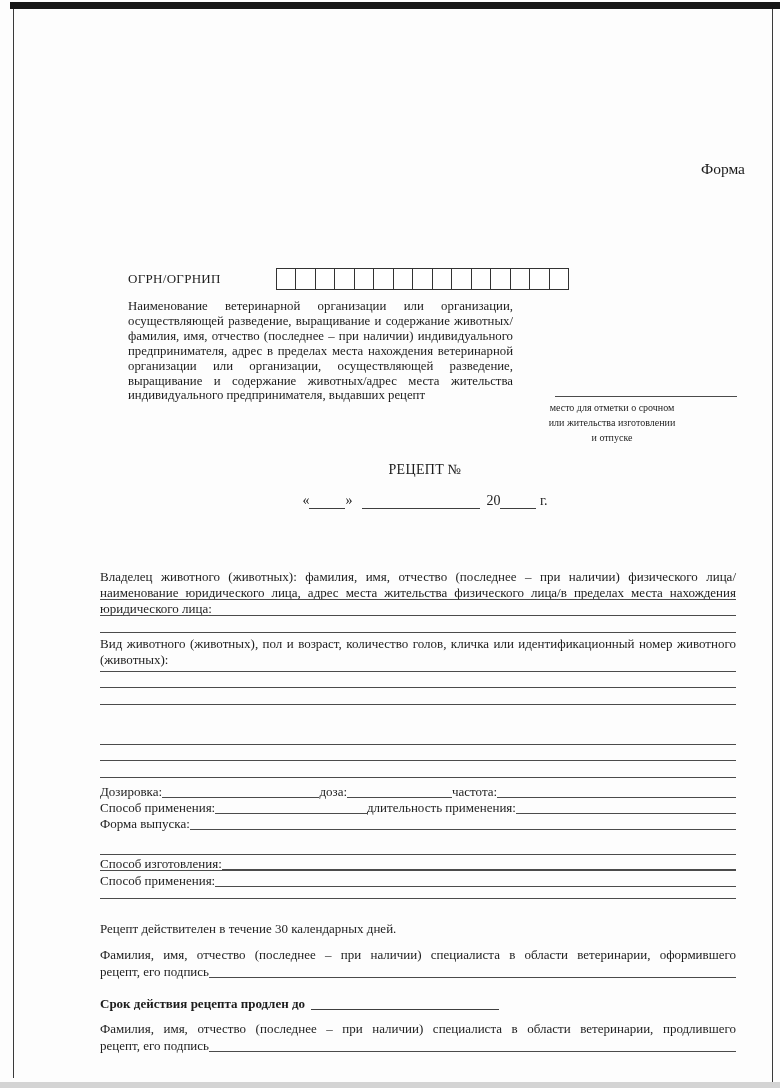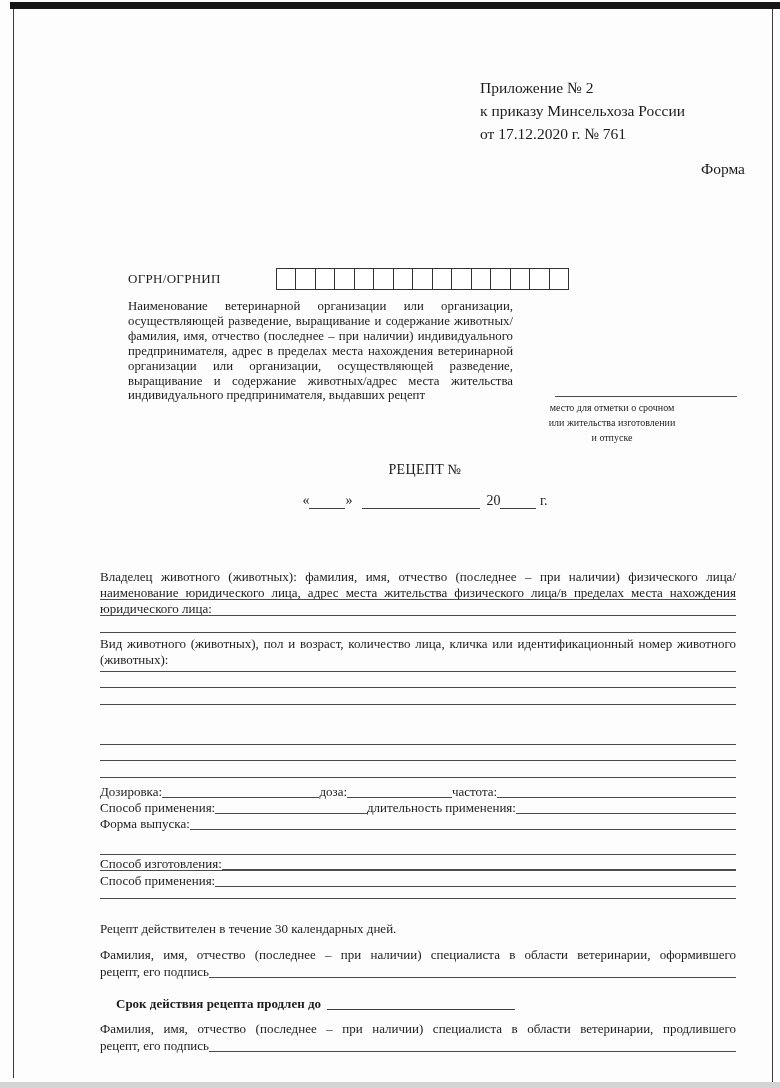--- a/index.html
+++ b/index.html
@@ -58,39 +58,34 @@
   .approw { top:873px; }
   .fx14 { flex:1.35; } .fx09 { flex:0.9; } .fx20 { flex:2.05; } .fx10 { flex:1.0; } .fx15 { flex:1.45; }
 
   .validity { left:100px; top:921px; width:636px; font-size:13px; }
 
   .spec { left:100px; width:636px; font-size:13px; line-height:17px; }
   .spec .jline { text-align:justify; text-align-last:justify; }
   .spec .sigrow { display:flex; align-items:flex-end; height:17px; }
   .spec1 { top:946px; } .spec2 { top:1020px; }
 
-  .extension { top:995px; left:116px; width:636px; display:flex; align-items:flex-end;
+  .extension { top:995px; left:100px; width:636px; display:flex; align-items:flex-end;
                font-size:13px; font-weight:bold; height:17px; }
   .extension .ext-blank { width:188px; flex:none; border-bottom:1px solid #3f3f3f; margin-left:6px; margin-bottom:2px; }
 </style>
 </head>
 <body>
 
 <div class="page">
 
   <div class="top-band"></div>
   <div class="frame-left"></div>
   <div class="frame-right"></div>
   <div class="bottom-band"></div>
 
-  <div class="abs appendix">
-    <div>Приложение № 2</div>
-    <div>к приказу Минсельхоза России</div>
-    <div>от 17.12.2020 г.  №  761</div>
-  </div>
 
   <div class="abs forma">Форма</div>
 
 
   <div class="abs ogrn-row">
     <span class="ogrn-label">ОГРН/ОГРНИП</span>
     <span class="ogrn-grid" id="ogrn-grid">
         <span class="ogrn-cell"></span>
         <span class="ogrn-cell"></span>
         <span class="ogrn-cell"></span>
@@ -124,21 +119,21 @@
     <span>«</span><span class="blank b1"></span><span>»</span><span class="blank b2"></span><span>20</span><span class="blank b3"></span>&nbsp;<span>г.</span>
   </div>
 
   <div class="abs para owner">Владелец животного (животных): фамилия, имя, отчество (последнее – при наличии) физического лица/наименование юридического лица, адрес места жительства физического лица/в пределах места нахождения юридического лица:</div>
   <div class="abs rgroup g-owner">
     <div class="rline"></div>
     <div class="rline"></div>
     <div class="rline"></div>
   </div>
 
-  <div class="abs para animal">Вид животного (животных), пол и возраст, количество лица, кличка или идентификационный номер животного (животных):</div>
+  <div class="abs para animal">Вид животного (животных), пол и возраст, количество голов, кличка или идентификационный номер животного (животных):</div>
   <div class="abs rgroup g-animal">
     <div class="rline"></div>
     <div class="rline"></div>
     <div class="rline"></div>
   </div>
 
   <div class="abs rgroup g-comp">
     <div class="rline"></div>
     <div class="rline"></div>
     <div class="rline"></div>

